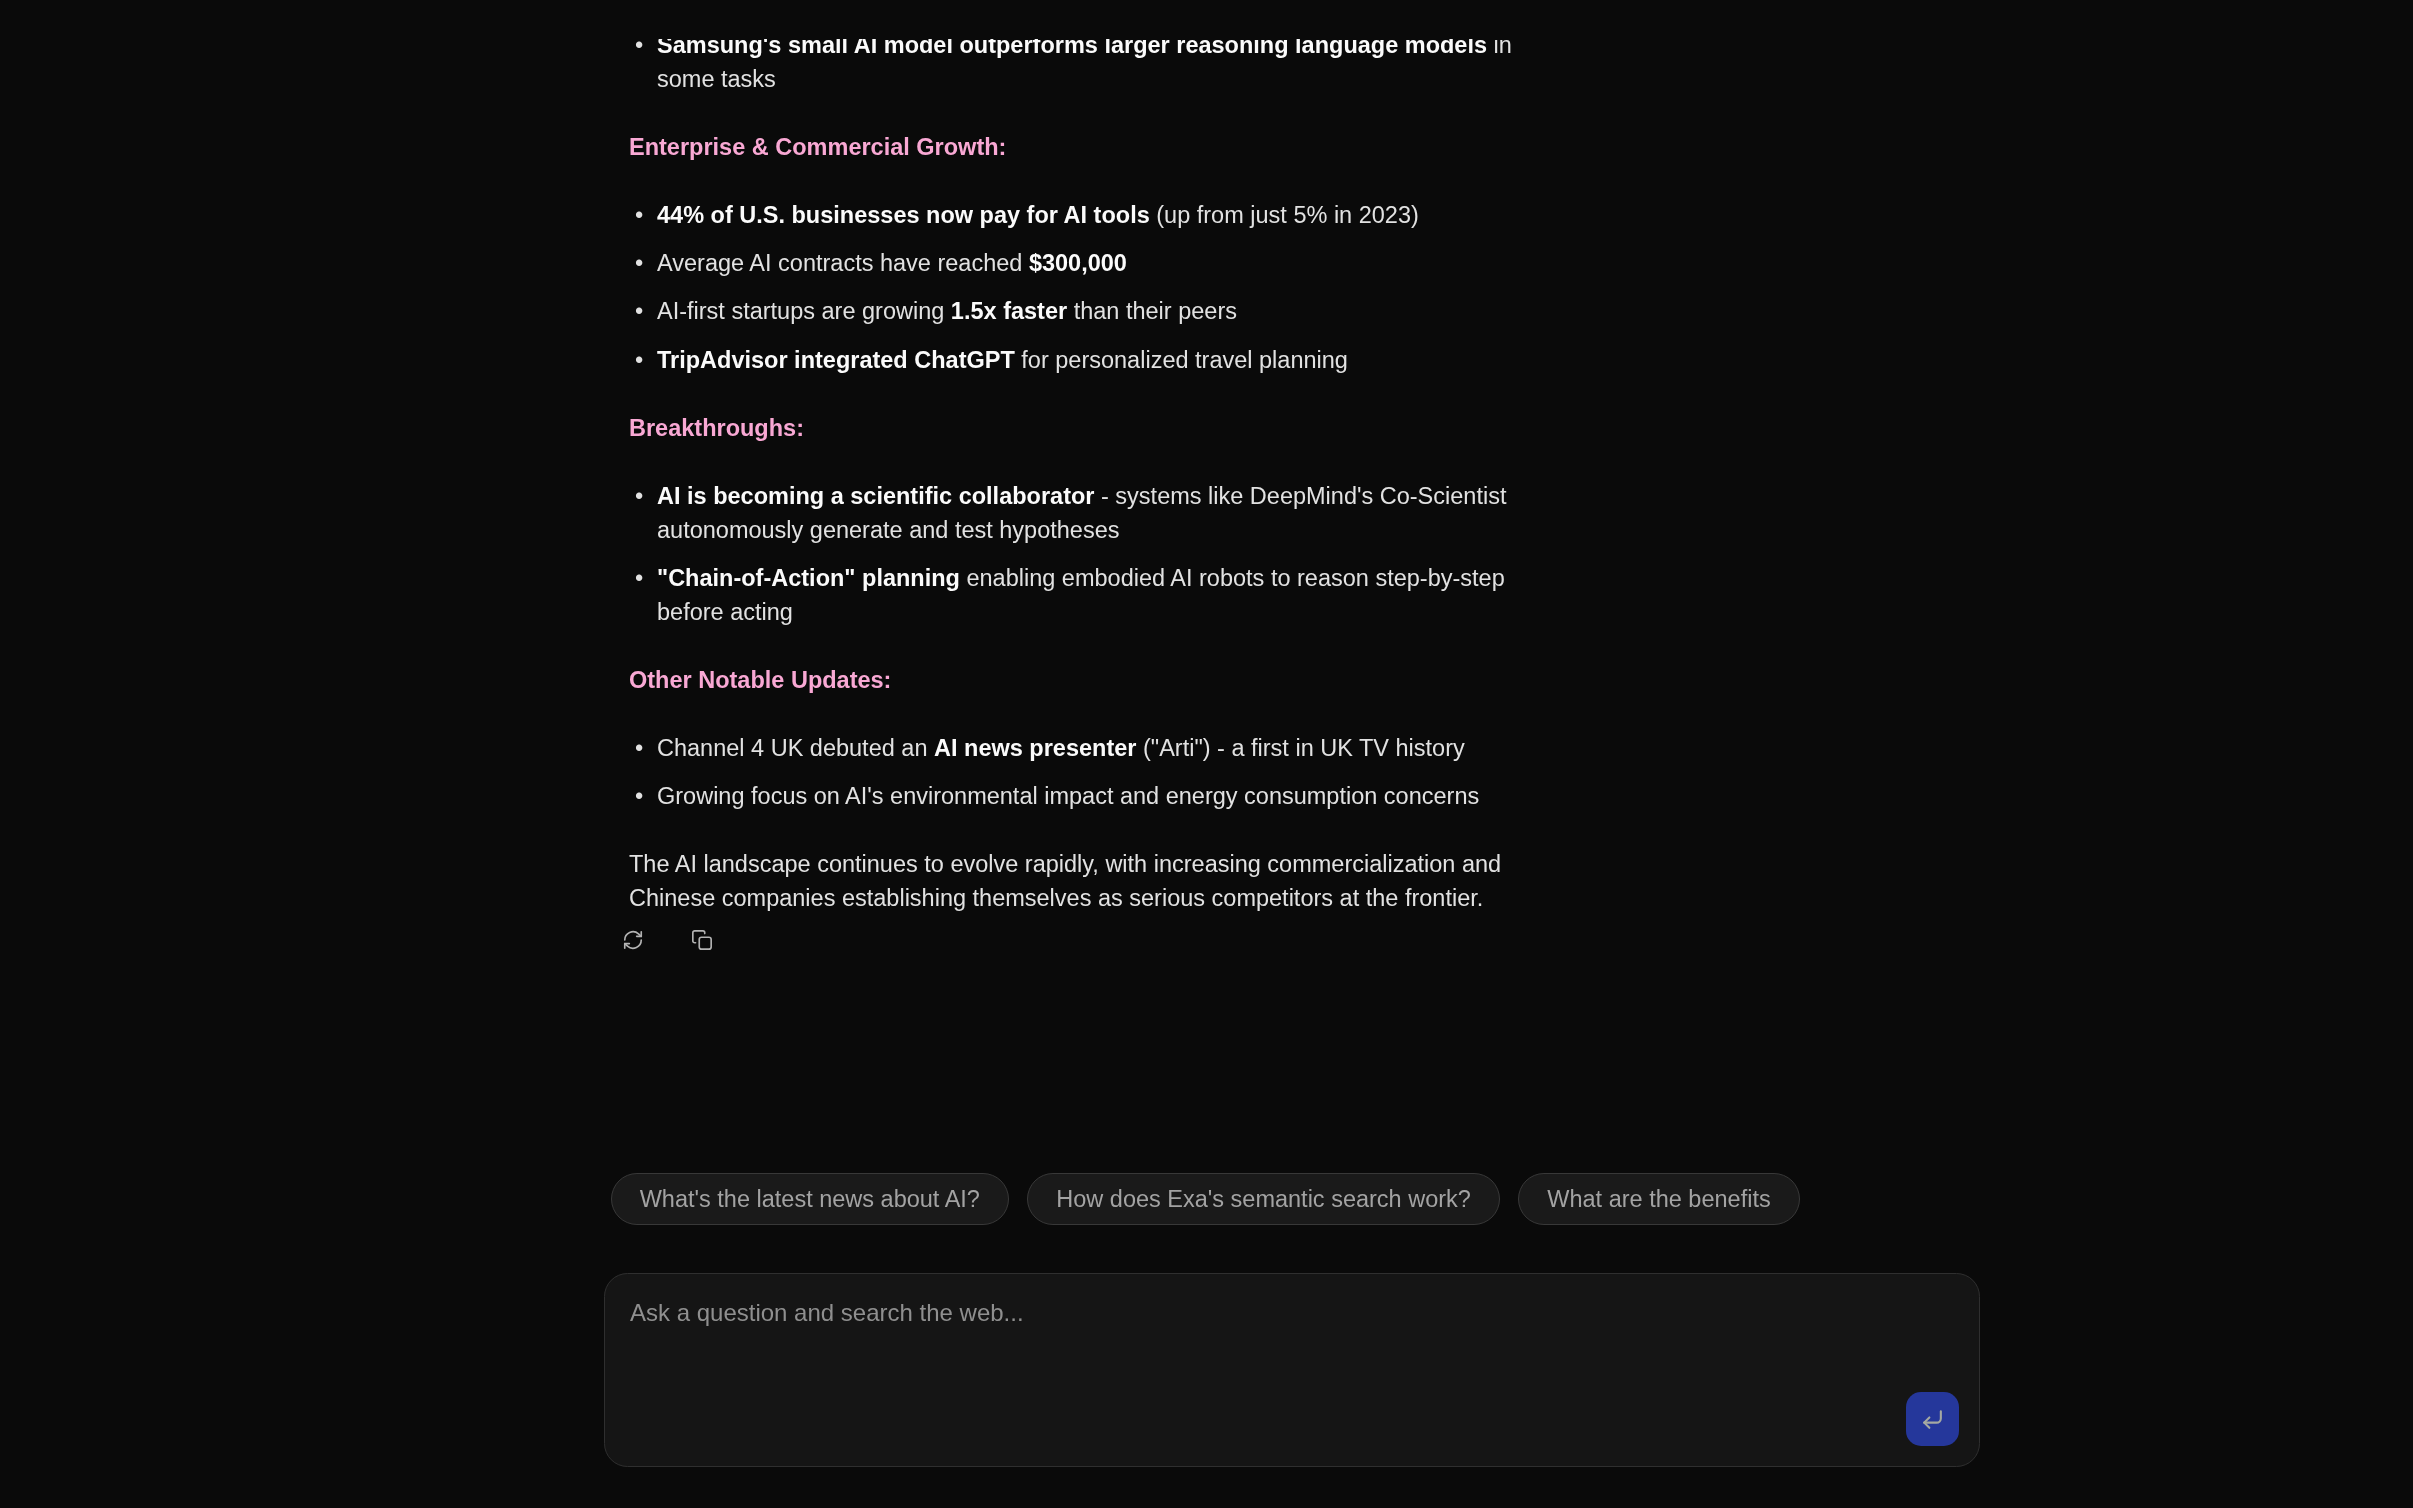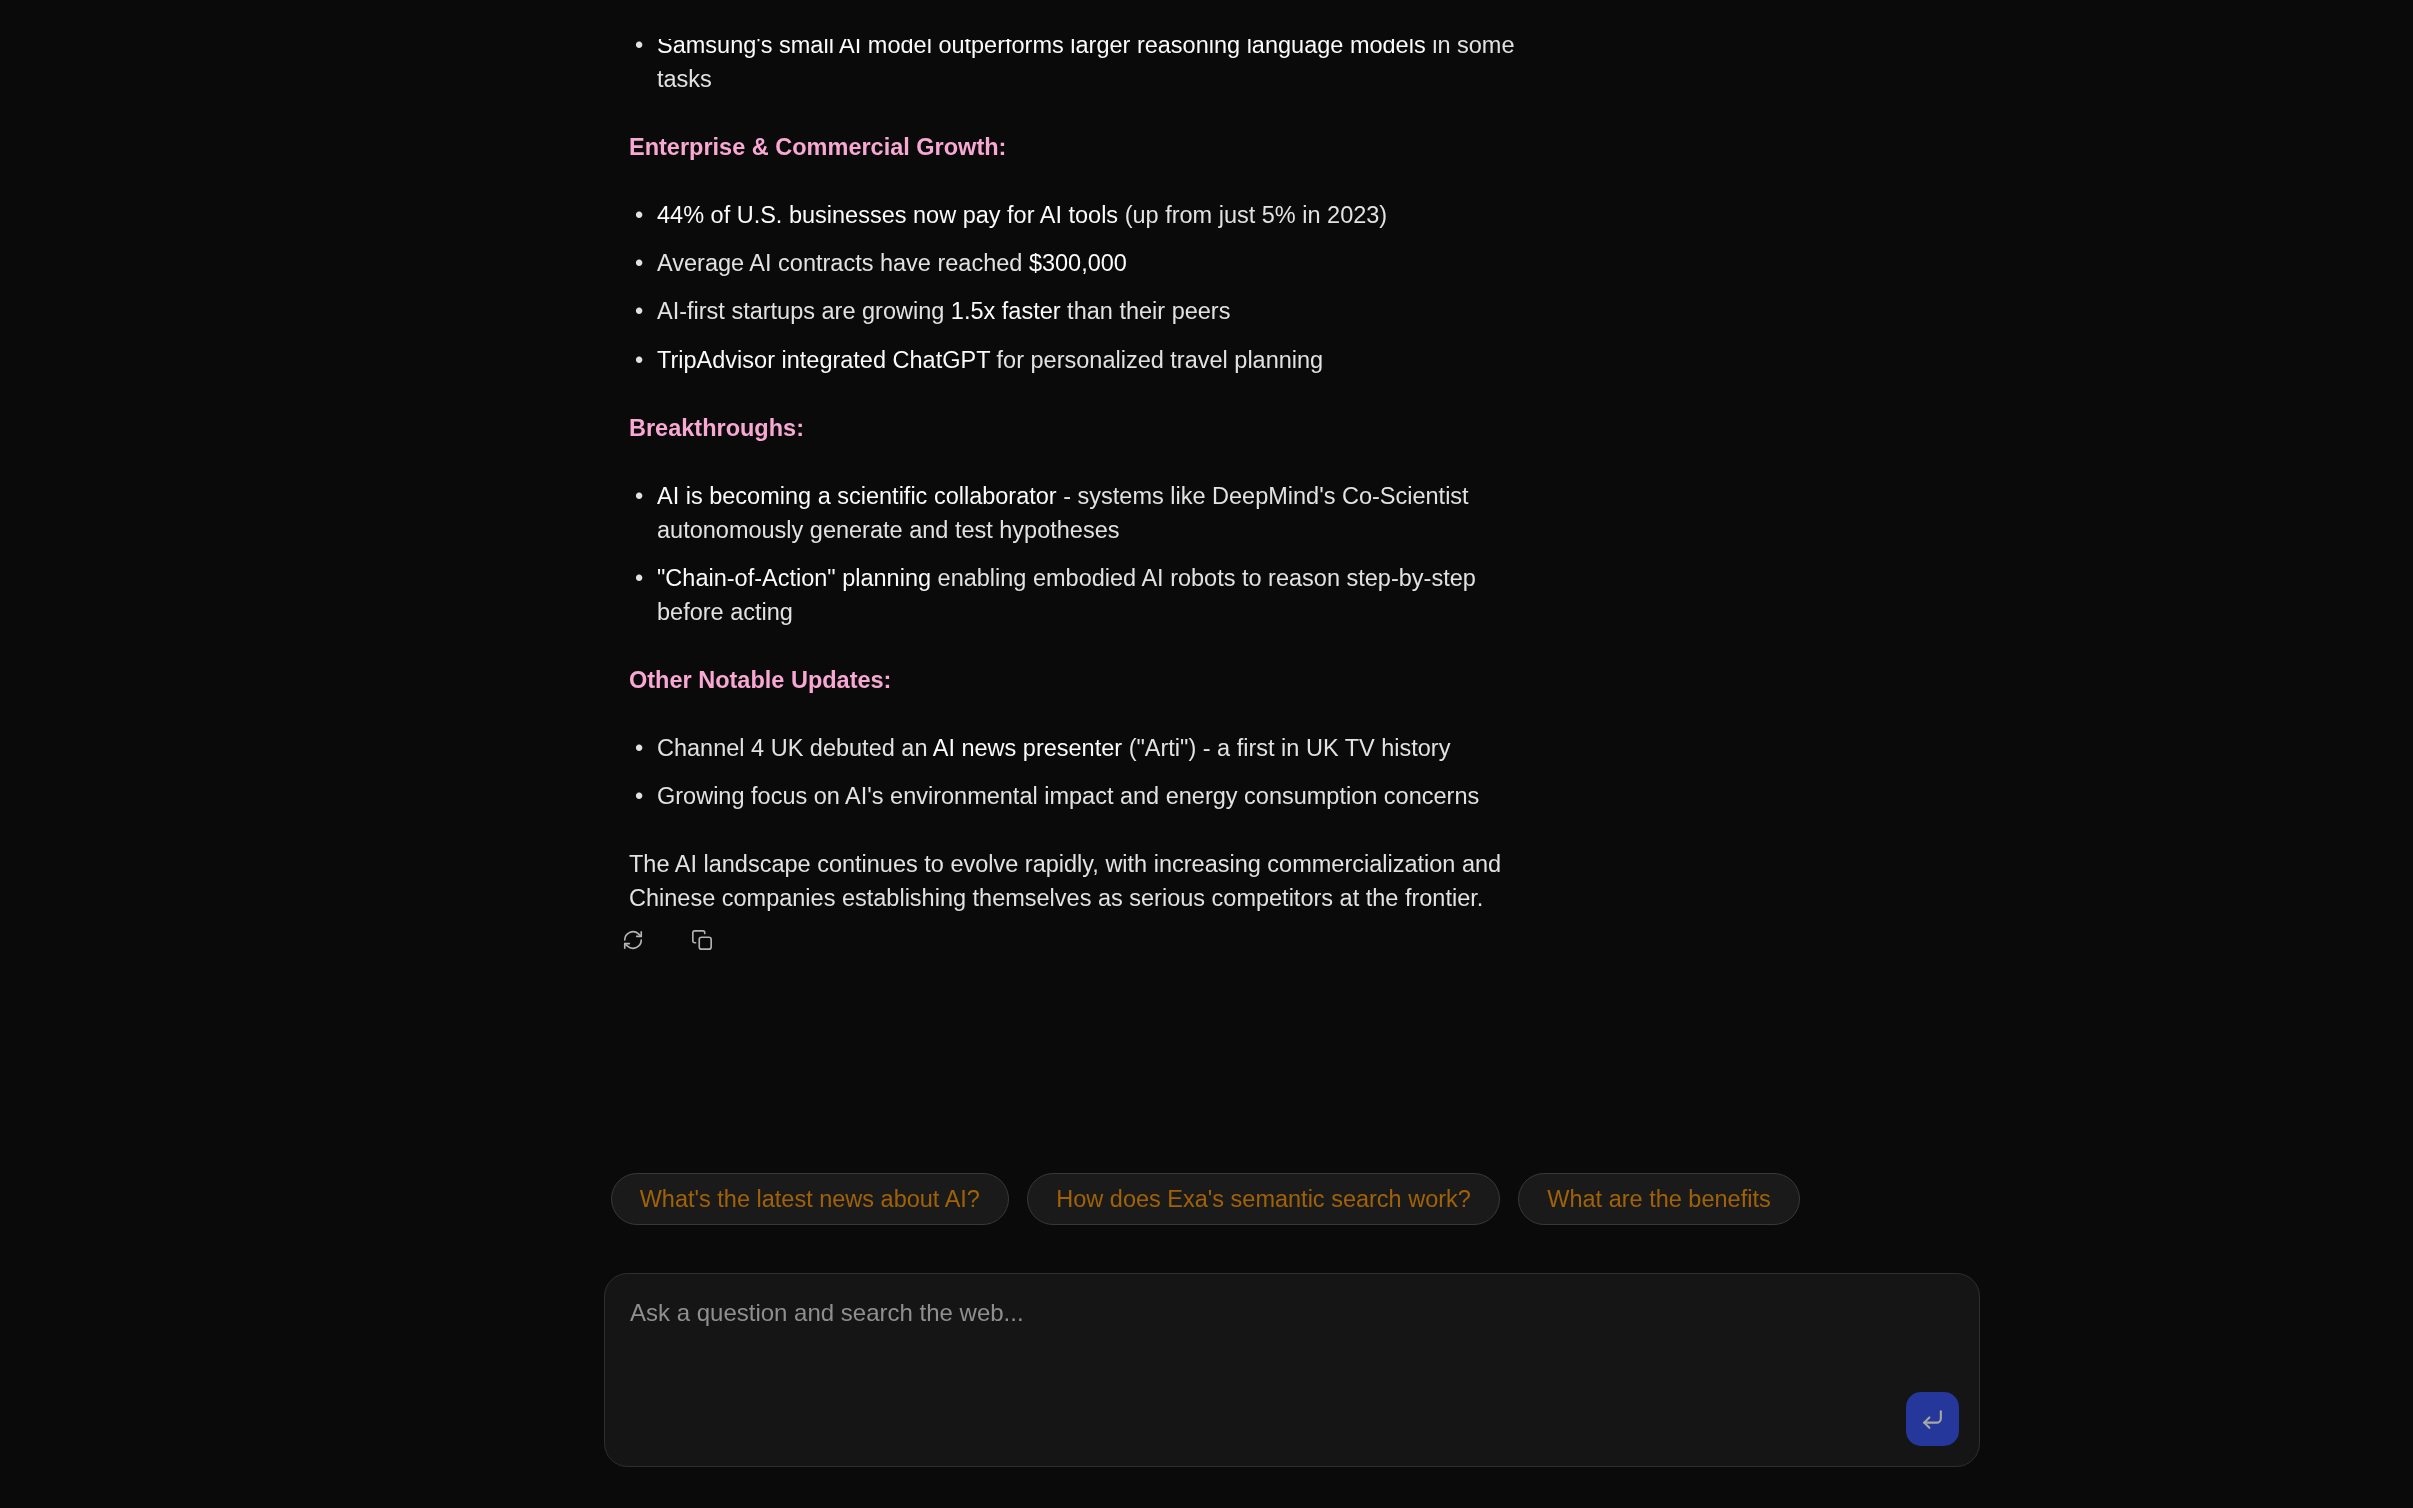--- a/index.html
+++ b/index.html
@@ -57,21 +57,21 @@
   }
   .msg-ul li:last-child { margin-bottom: 0; }
   .msg-ul li::before {
     content: "\2022";
     position: absolute;
     left: 5.9px;
     top: 0;
     color: #e2e2e2;
   }
   .msg-p { margin: 34px 0 0 0; }
-  .seg-b { font-weight: 400; color: #fbfbfb; margin-top: 30px; }
+  .seg-b { font-weight: 700; color: #fbfbfb; margin-top: 30px; }
   .seg-r { font-weight: 400; color: #e2e2e2; }
 
   
   .actions {
     display: flex;
     gap: 47px;
     margin: 14.2px 0 0 18.4px;
   }
   .action-btn {
     width: 22px;
@@ -108,21 +108,21 @@
     overflow: hidden;
   }
   .pill {
     flex: 0 0 auto;
     height: 52px;
     box-sizing: border-box;
     padding: 0 28px;
     border-radius: 26px;
     background: #1a1a1a;
     border: 0.8px solid #383838;
-    color: #a16207;
+    color: #a3a3a3;
     font-size: 23.5px;
     line-height: 50px;
     white-space: nowrap;
     font-family: inherit;
     cursor: pointer;
   }
   .composer {
     position: relative;
     margin-top: 48px;
     width: 1376px;

